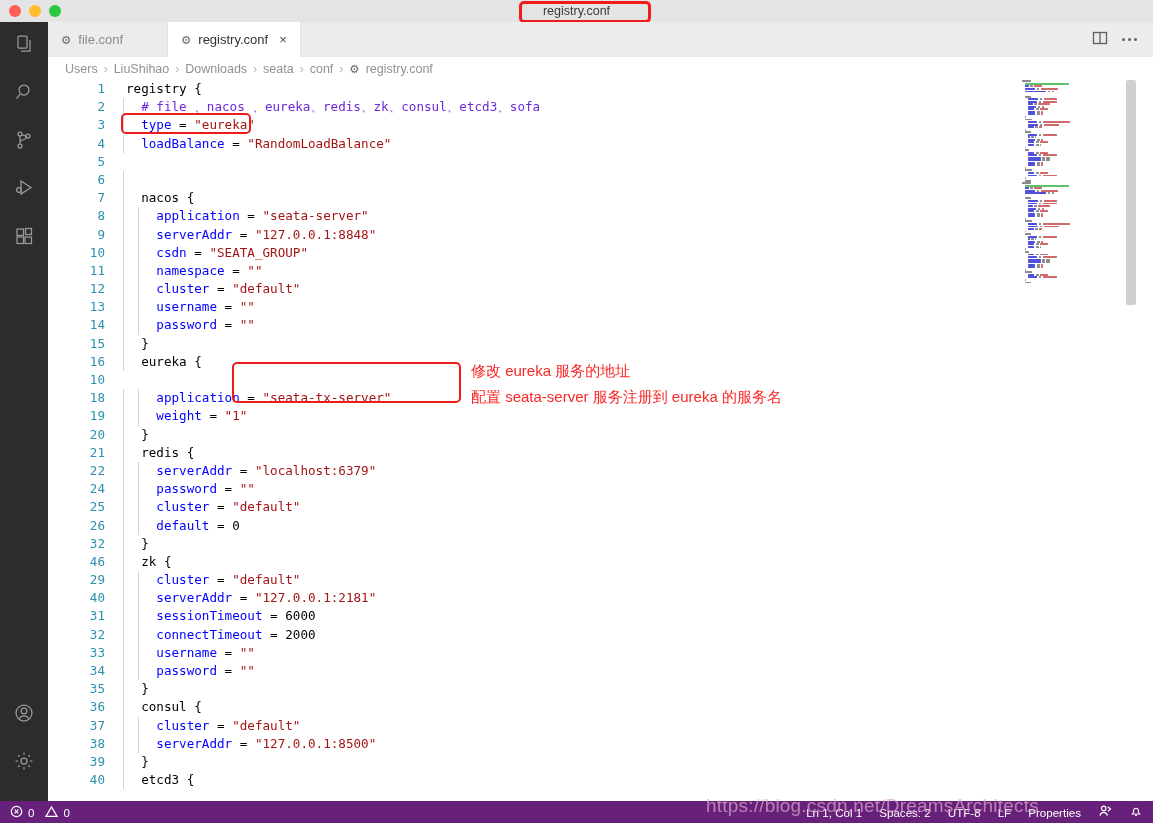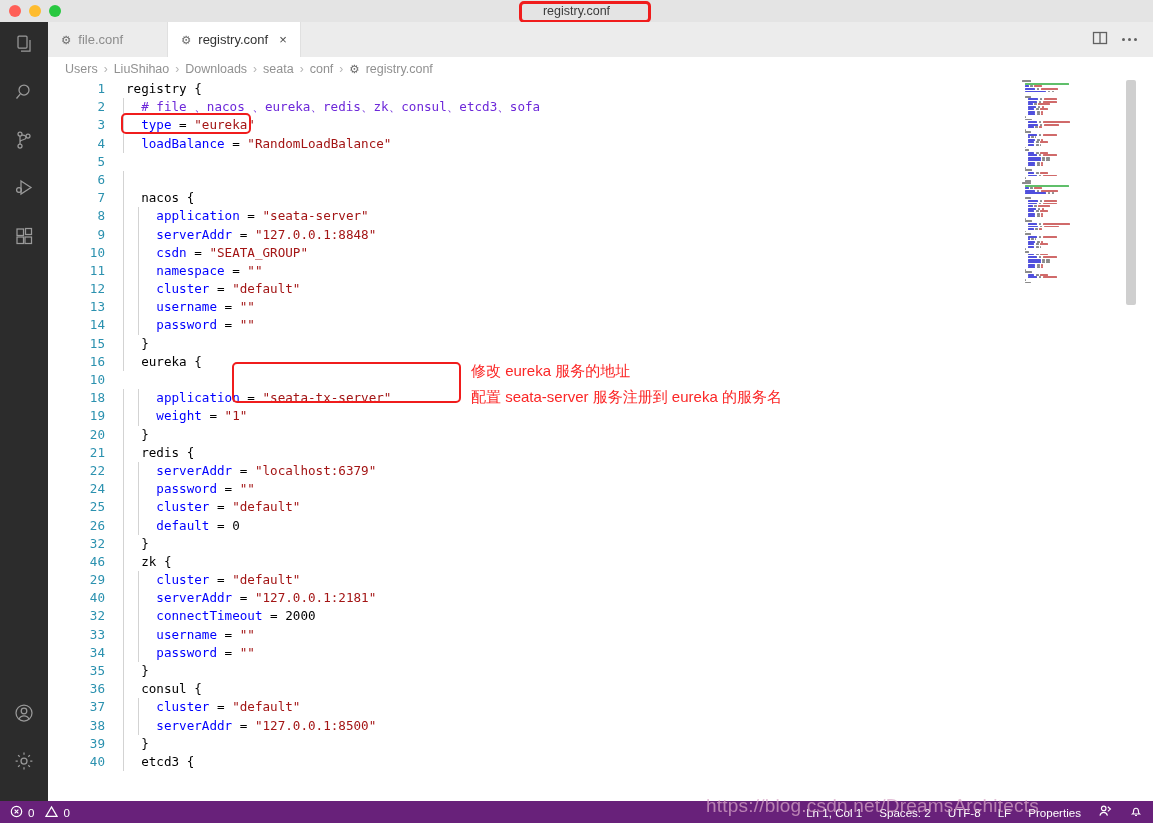--- a/index.html
+++ b/index.html
@@ -287,20 +287,21 @@
         <div class="line"><span class="lnum">20</span><span class="ltext"><span class="guide" style="left: 1px;"></span><span>  </span><span class="plain">}</span></span></div>
         <div class="line"><span class="lnum">21</span><span class="ltext"><span class="guide" style="left: 1px;"></span><span>  </span><span class="plain">redis {</span></span></div>
         <div class="line"><span class="lnum">22</span><span class="ltext"><span class="guide" style="left: 1px;"></span><span class="guide" style="left: 16.16px;"></span><span>    </span><span class="kw">serverAddr</span><span class="plain"> = </span><span class="str">"localhost:6379"</span></span></div>
         <div class="line"><span class="lnum">24</span><span class="ltext"><span class="guide" style="left: 1px;"></span><span class="guide" style="left: 16.16px;"></span><span>    </span><span class="kw">password</span><span class="plain"> = </span><span class="str">""</span></span></div>
         <div class="line"><span class="lnum">25</span><span class="ltext"><span class="guide" style="left: 1px;"></span><span class="guide" style="left: 16.16px;"></span><span>    </span><span class="kw">cluster</span><span class="plain"> = </span><span class="str">"default"</span></span></div>
         <div class="line"><span class="lnum">26</span><span class="ltext"><span class="guide" style="left: 1px;"></span><span class="guide" style="left: 16.16px;"></span><span>    </span><span class="kw">default</span><span class="plain"> = </span><span class="num">0</span></span></div>
         <div class="line"><span class="lnum">32</span><span class="ltext"><span class="guide" style="left: 1px;"></span><span>  </span><span class="plain">}</span></span></div>
         <div class="line"><span class="lnum">46</span><span class="ltext"><span class="guide" style="left: 1px;"></span><span>  </span><span class="plain">zk {</span></span></div>
         <div class="line"><span class="lnum">29</span><span class="ltext"><span class="guide" style="left: 1px;"></span><span class="guide" style="left: 16.16px;"></span><span>    </span><span class="kw">cluster</span><span class="plain"> = </span><span class="str">"default"</span></span></div>
         <div class="line"><span class="lnum">40</span><span class="ltext"><span class="guide" style="left: 1px;"></span><span class="guide" style="left: 16.16px;"></span><span>    </span><span class="kw">serverAddr</span><span class="plain"> = </span><span class="str">"127.0.0.1:2181"</span></span></div>
+        <div class="line"><span class="lnum">31</span><span class="ltext"><span class="guide" style="left: 1px;"></span><span class="guide" style="left: 16.16px;"></span><span>    </span><span class="kw">sessionTimeout</span><span class="plain"> = </span><span class="num">6000</span></span></div>
         <div class="line"><span class="lnum">32</span><span class="ltext"><span class="guide" style="left: 1px;"></span><span class="guide" style="left: 16.16px;"></span><span>    </span><span class="kw">connectTimeout</span><span class="plain"> = </span><span class="num">2000</span></span></div>
         <div class="line"><span class="lnum">33</span><span class="ltext"><span class="guide" style="left: 1px;"></span><span class="guide" style="left: 16.16px;"></span><span>    </span><span class="kw">username</span><span class="plain"> = </span><span class="str">""</span></span></div>
         <div class="line"><span class="lnum">34</span><span class="ltext"><span class="guide" style="left: 1px;"></span><span class="guide" style="left: 16.16px;"></span><span>    </span><span class="kw">password</span><span class="plain"> = </span><span class="str">""</span></span></div>
         <div class="line"><span class="lnum">35</span><span class="ltext"><span class="guide" style="left: 1px;"></span><span>  </span><span class="plain">}</span></span></div>
         <div class="line"><span class="lnum">36</span><span class="ltext"><span class="guide" style="left: 1px;"></span><span>  </span><span class="plain">consul {</span></span></div>
         <div class="line"><span class="lnum">37</span><span class="ltext"><span class="guide" style="left: 1px;"></span><span class="guide" style="left: 16.16px;"></span><span>    </span><span class="kw">cluster</span><span class="plain"> = </span><span class="str">"default"</span></span></div>
         <div class="line"><span class="lnum">38</span><span class="ltext"><span class="guide" style="left: 1px;"></span><span class="guide" style="left: 16.16px;"></span><span>    </span><span class="kw">serverAddr</span><span class="plain"> = </span><span class="str">"127.0.0.1:8500"</span></span></div>
         <div class="line"><span class="lnum">39</span><span class="ltext"><span class="guide" style="left: 1px;"></span><span>  </span><span class="plain">}</span></span></div>
         <div class="line"><span class="lnum">40</span><span class="ltext"><span class="guide" style="left: 1px;"></span><span>  </span><span class="plain">etcd3 {</span></span></div>
       </div>

